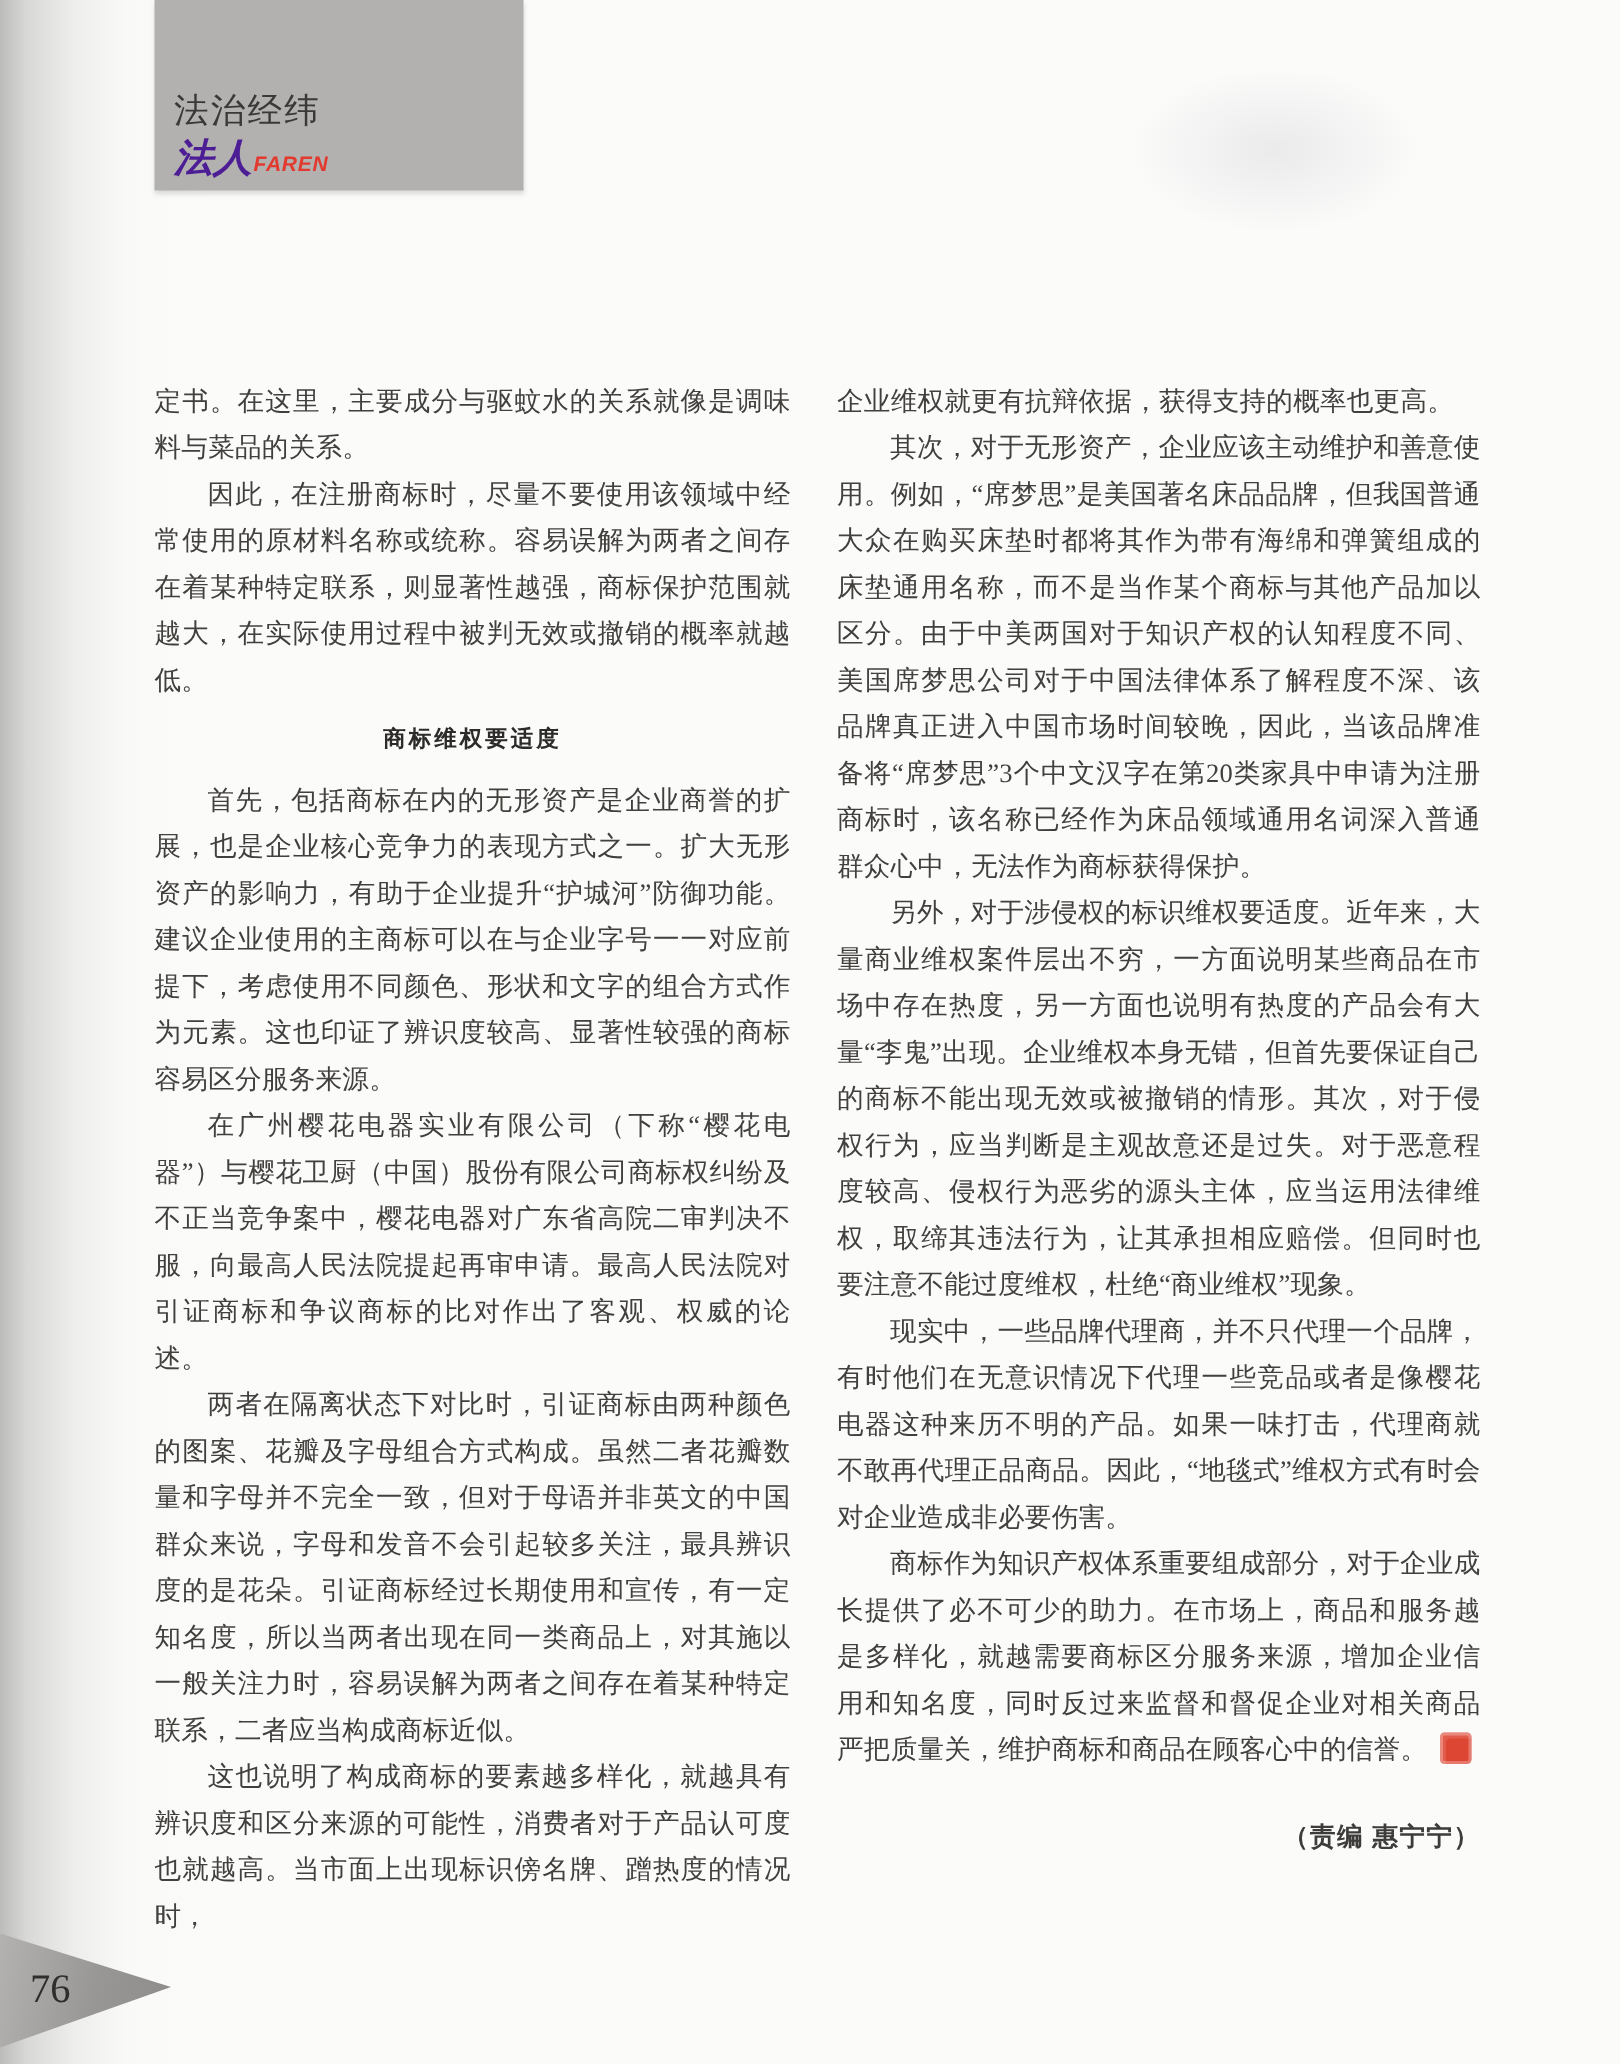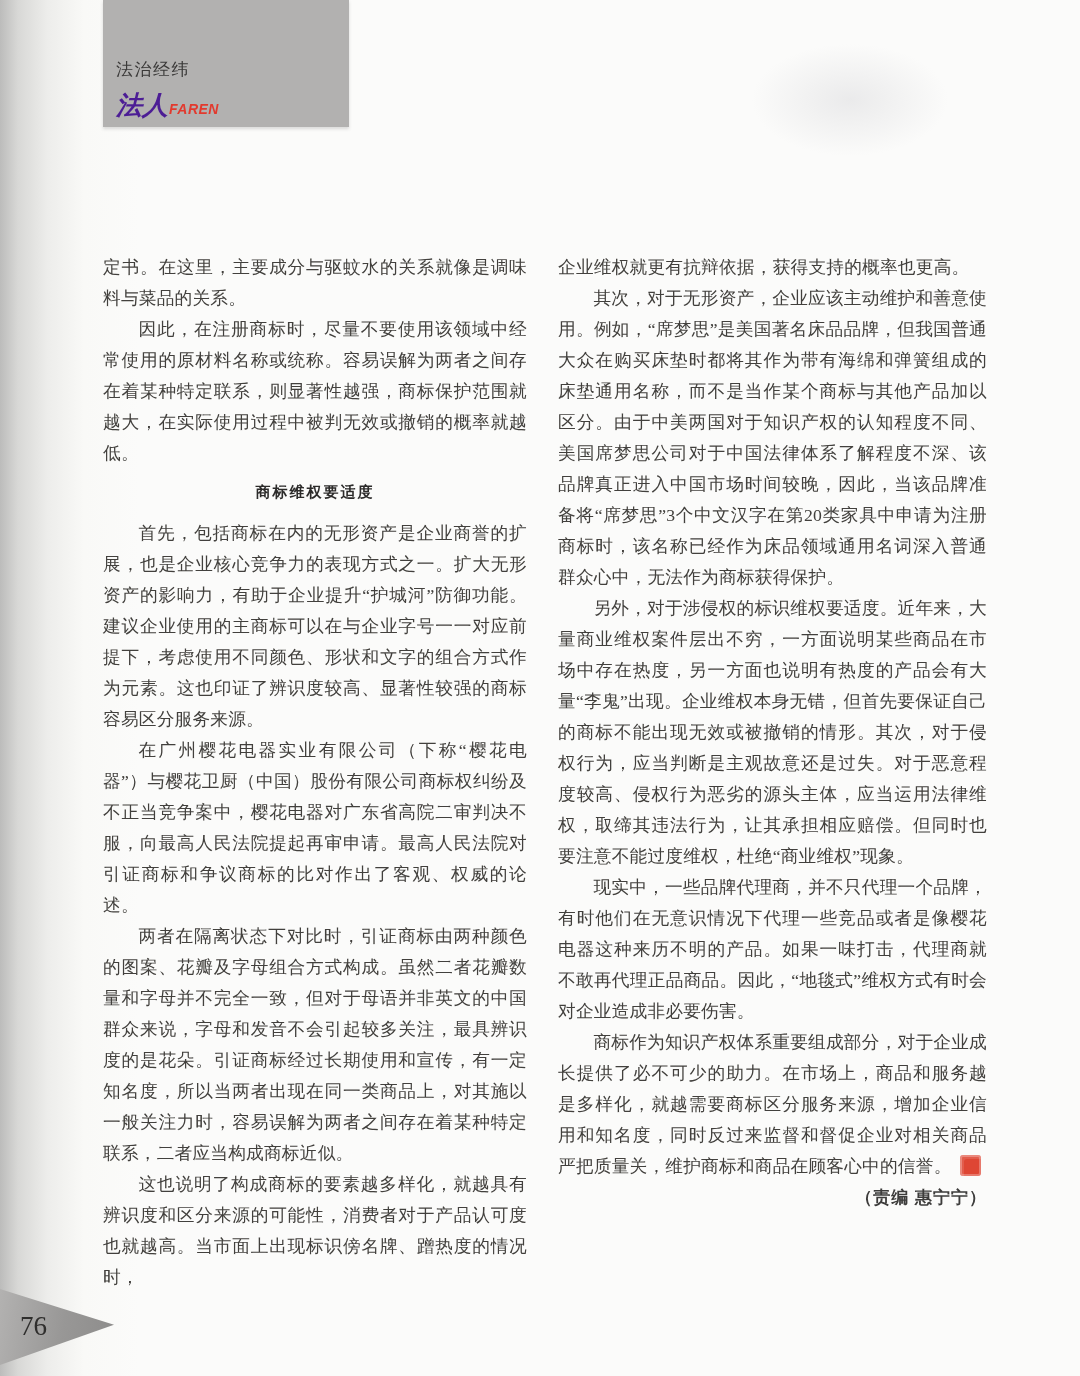--- a/index.html
+++ b/index.html
@@ -13,21 +13,21 @@
   .page-surface { position:absolute; inset:0; }
 
   
   .header-box {
     position:absolute; left:103px; top:0; width:246px; height:127px;
     background:#b2b1b0; box-shadow:0 2px 3px rgba(120,120,120,0.25);
   }
   .section-label {
     position:absolute; left:13px; top:58px;
     font-family:"Liberation Sans","DejaVu Sans",sans-serif;
-    font-size:17px; color:#3a3938; letter-spacing:1.5px;
+    font-size:23px; color:#3a3938; letter-spacing:1.5px;
   }
   .logo { position:absolute; left:13px; top:88px; white-space:nowrap; }
   .logo-cn {
     font-family:Liberation Serif, serif;
     font-style:italic; font-weight:bold; font-size:26px; color:#4c1d95;
   }
   .logo-en {
     font-family:"Liberation Sans","DejaVu Sans",sans-serif;
     font-style:italic; font-weight:bold; font-size:14px; color:#e23a2e;
     letter-spacing:0.5px; margin-left:1px;
@@ -43,21 +43,21 @@
     text-align:justify; text-justify:inter-character; word-break:break-all;
     text-indent:2em; letter-spacing:0.2px;
   }
   .continuation { text-indent:0; }
   .subhead {
     margin:14px 0 16px 0; text-align:center; text-indent:0;
     font-family:"Liberation Sans","DejaVu Sans",sans-serif;
     font-weight:bold; font-size:15px; color:#2c2b2a; letter-spacing:2px;
   }
   .byline {
-    margin-top:4px; text-align:right;
+    margin-top:31px; text-align:right;
     font-family:"Liberation Sans","DejaVu Sans",sans-serif;
     font-weight:bold; font-size:17px; color:#3d3c3b; letter-spacing:1px;
   }
   .seal {
     display:inline-block; width:21px; height:21px; background:#de4634;
     border-radius:3px; margin-left:8px; vertical-align:-4px;
     box-shadow:inset 0 0 0 2px rgba(255,255,255,0.28), inset 4px 4px 0 rgba(255,255,255,0.12);
   }
 
   

